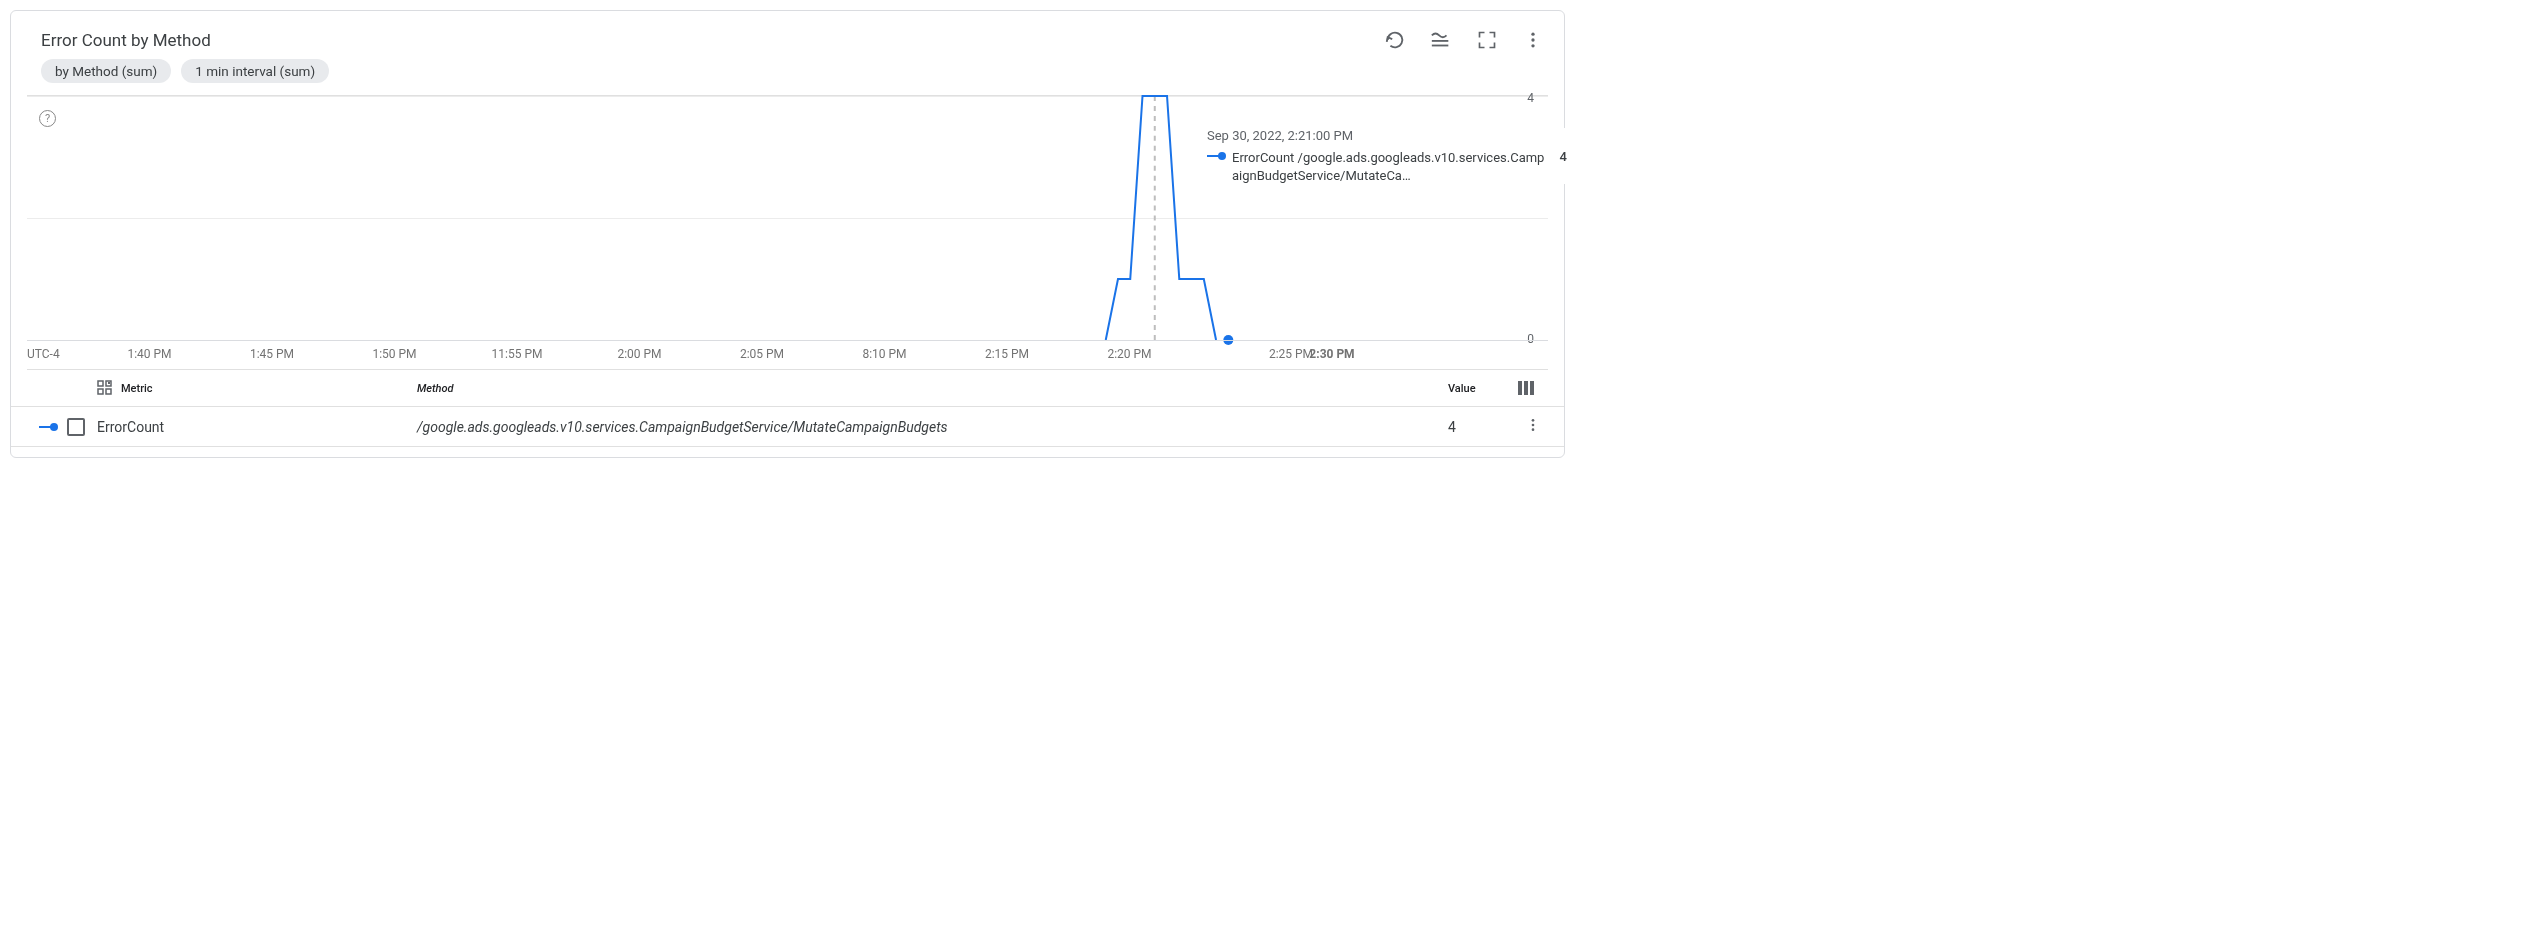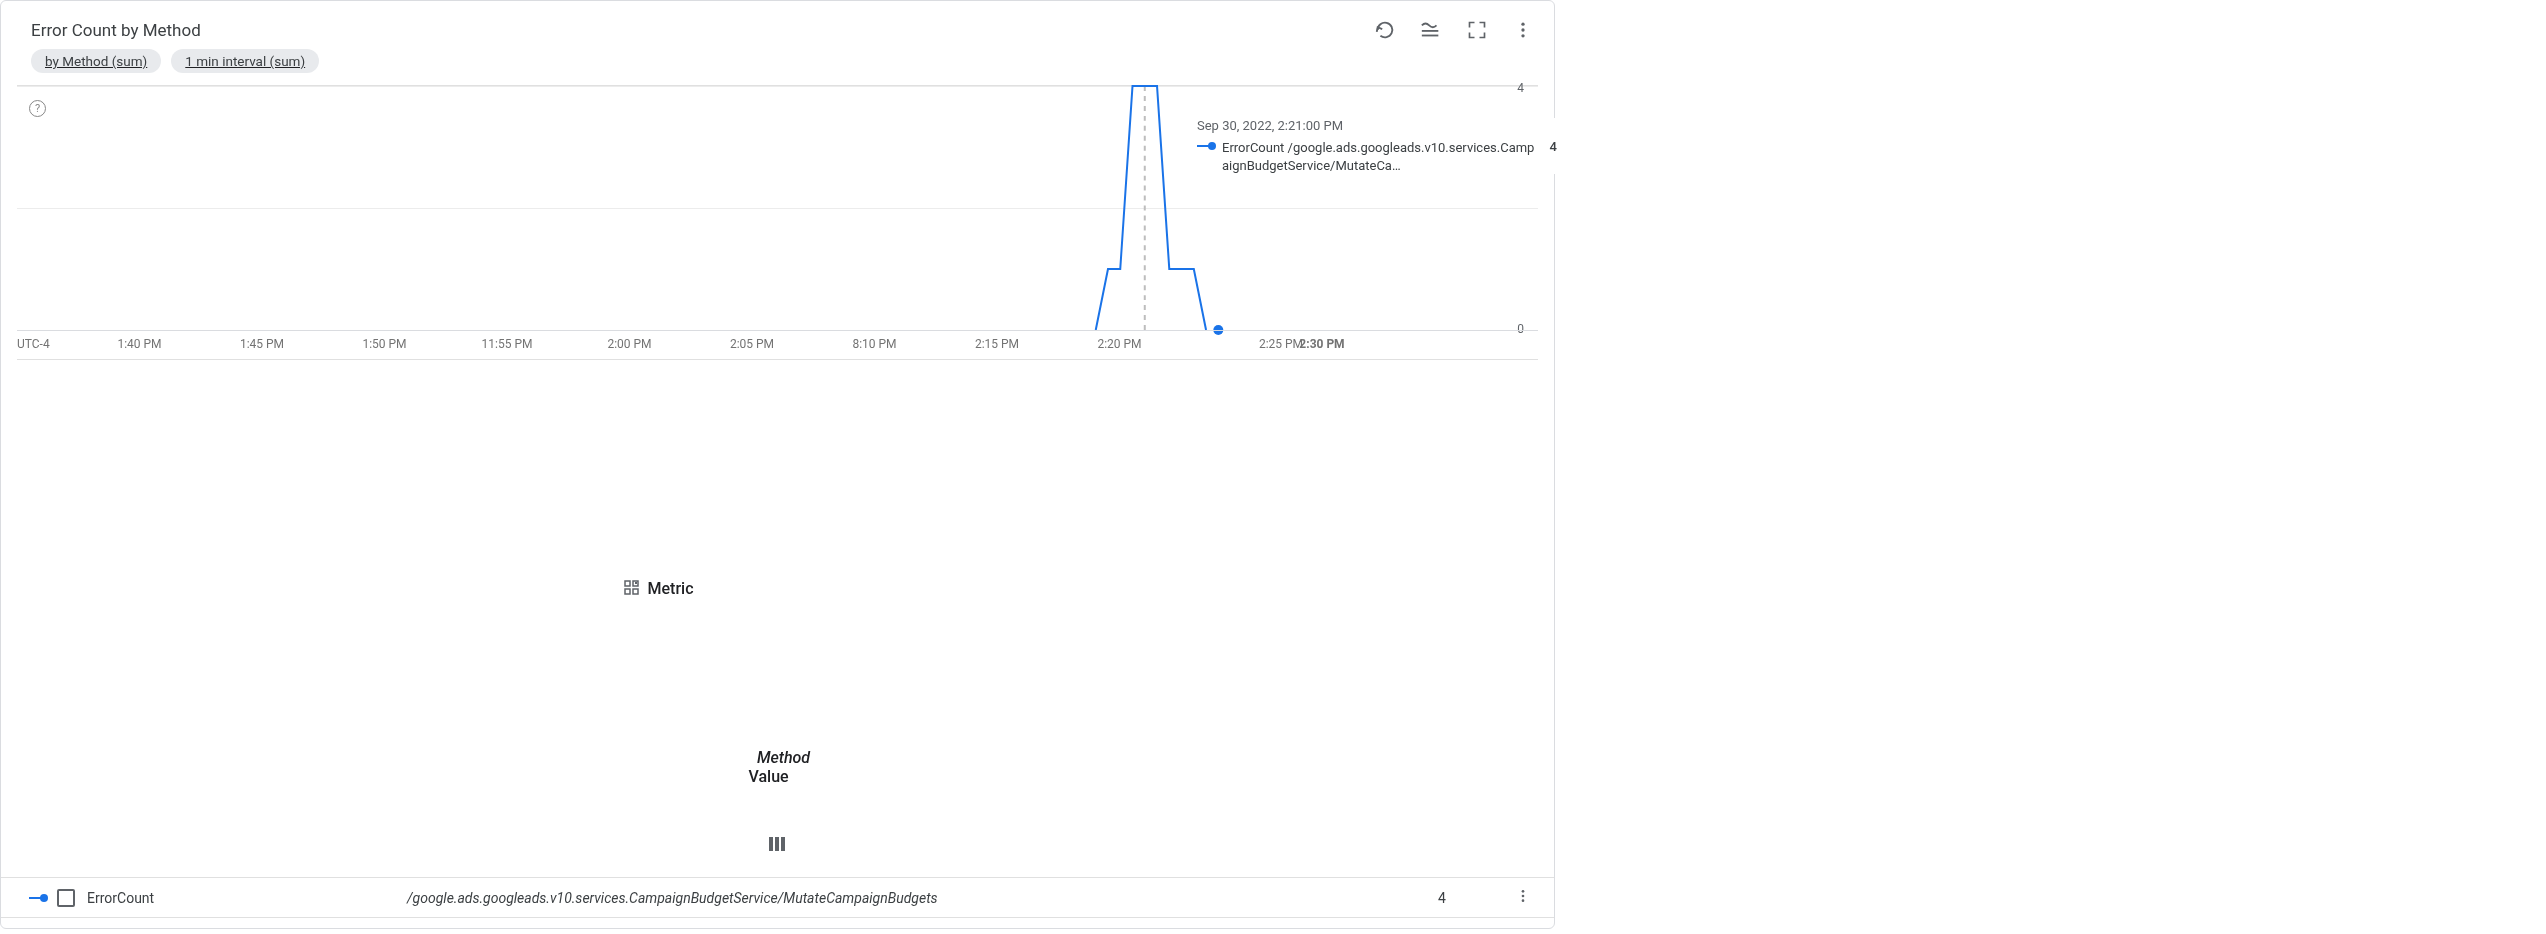--- a/index.html
+++ b/index.html
@@ -3,20 +3,21 @@
 <meta charset="utf-8">
 <style>
   * { box-sizing: border-box; }
   body {
     margin: 0;
     font-family: "Google Sans", Roboto, Arial, sans-serif;
     background: #fff;
     color: #202124;
   }
   .card {
+    margin: 10px;
     border: 1px solid #dadce0;
     border-radius: 6px;
     padding-bottom: 10px;
     width: 1555px;
     position: relative;
   }
   .header {
     display: flex;
     align-items: center;
     padding: 18px 20px 4px 30px;
@@ -38,21 +39,20 @@
     height: 22px;
     display: flex;
     align-items: center;
     justify-content: center;
     cursor: pointer;
   }
   .chips {
     display: flex;
     gap: 10px;
     padding: 4px 0 12px 30px;
-    text-decoration: underline;
   }
   .chip {
     background: #e8eaed;
     border-radius: 16px;
     padding: 4px 14px;
     font-size: 13.5px;
     color: #3c4043;
   }
   .chart-area {
     position: relative;
@@ -150,21 +150,21 @@
   .tooltip-value { font-weight: 500; margin-left: 8px;}
   .table {
     border-top: 0;
   }
   .table-header, .table-row {
     display: flex;
     align-items: center;
     padding: 10px 16px 10px 28px;
     border-bottom: 1px solid #e0e0e0;
   }
-  .table-header { font-weight: 500; font-size: 16px; flex-direction: column; }
+  .table-header { font-weight: 500; font-size: 11px; }
   .table-row { font-size: 14px; color: #3c4043; }
   .col-swatch { width: 28px; flex: 0 0 28px; display:flex; align-items:center;}
   .col-check { width: 30px; flex: 0 0 30px; }
   .col-metric { width: 320px; flex: 0 0 320px; display:flex; align-items:center; gap:8px;}
   .col-method { flex: 1; font-style: italic; }
   .col-value { width: 70px; flex: 0 0 70px;}
   .col-menu { width: 30px; flex: 0 0 30px; text-align:center; }
   .checkbox {
     width: 18px; height: 18px; border: 2px solid #5f6368; border-radius: 2px;
   }

